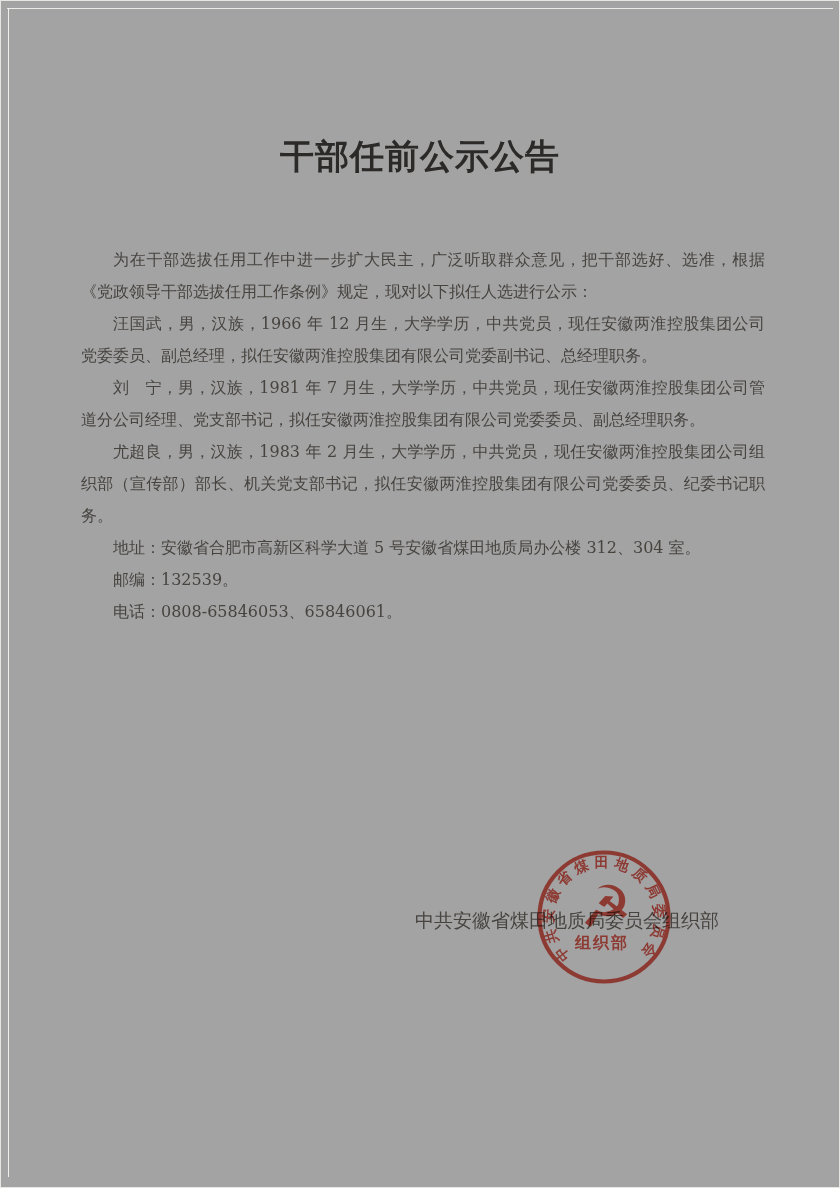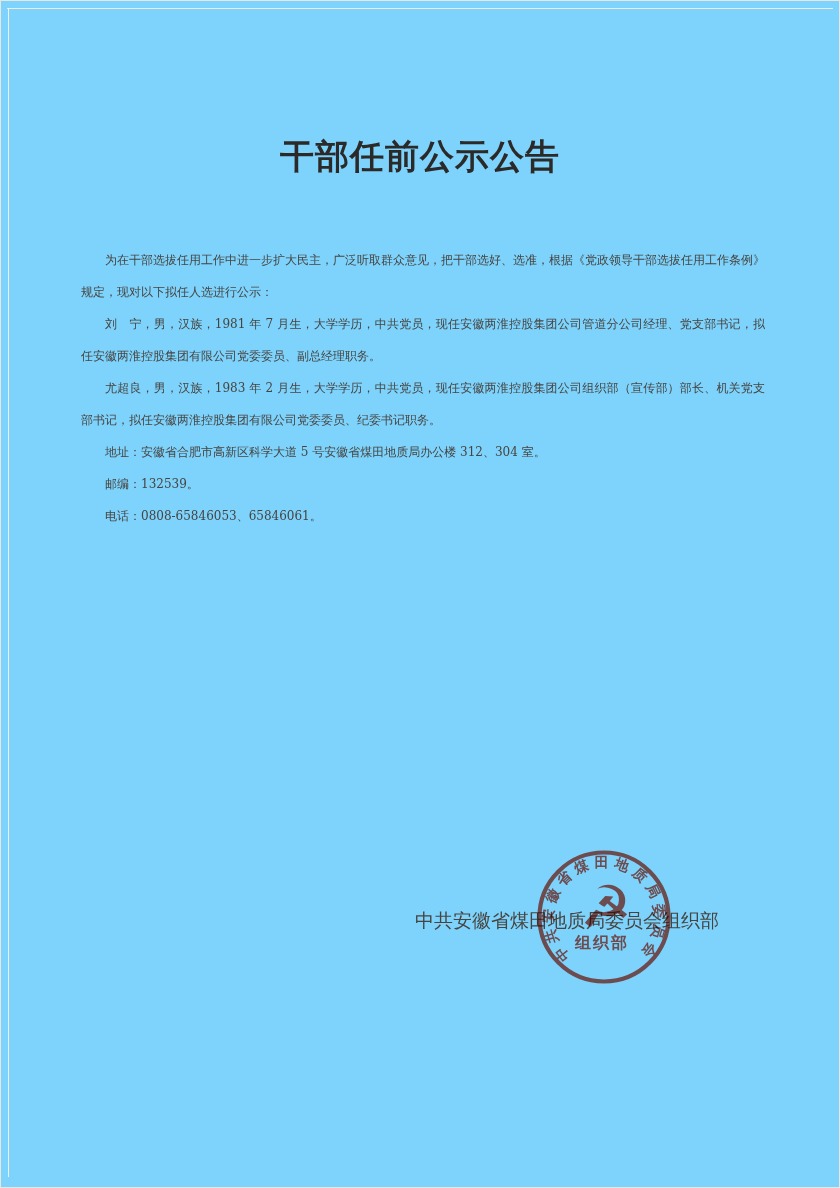--- a/index.html
+++ b/index.html
@@ -4,21 +4,21 @@
 <style>
   html, body {
     margin: 0;
     padding: 0;
     background: #ffffff;
   }
   .page {
     position: relative;
     width: 840px;
     height: 1188px;
-    background: #7dd3fc;
+    background: #a3a3a3;
     box-sizing: border-box;
     border: 1px solid #e6e6e2;
     overflow: hidden;
     font-family: "DejaVu Serif", serif;
   }
   .scan-edge-top {
     position: absolute;
     top: 7px; left: 6px; right: 6px;
     height: 1px;
     background: #ebebe7;
@@ -41,21 +41,21 @@
     font-size: 34px;
     line-height: 42px;
     letter-spacing: 1px;
     color: #2b2a28;
   }
   .doc-body {
     position: absolute;
     top: 243px;
     left: 80px;
     width: 684px;
-    font-size: 12px;
+    font-size: 16px;
     line-height: 32px;
     color: #474440;
     text-align: justify;
     text-justify: inter-character;
     word-break: break-all;
   }
   .doc-body p {
     margin: 0;
     text-indent: 2em;
   }
@@ -110,20 +110,21 @@
 <body>
 
 <div class="page">
   <div class="scan-edge-top"></div>
   <div class="scan-edge-left"></div>
 
   <h1 class="doc-title">干部任前公示公告</h1>
 
   <div class="doc-body">
     <p>为在干部选拔任用工作中进一步扩大民主，广泛听取群众意见，把干部选好、选准，根据《党政领导干部选拔任用工作条例》规定，现对以下拟任人选进行公示：</p>
+    <p>汪国武，男，汉族，1966 年 12 月生，大学学历，中共党员，现任安徽两淮控股集团公司党委委员、副总经理，拟任安徽两淮控股集团有限公司党委副书记、总经理职务。</p>
     <p>刘　宁，男，汉族，1981 年 7 月生，大学学历，中共党员，现任安徽两淮控股集团公司管道分公司经理、党支部书记，拟任安徽两淮控股集团有限公司党委委员、副总经理职务。</p>
     <p>尤超良，男，汉族，1983 年 2 月生，大学学历，中共党员，现任安徽两淮控股集团公司组织部（宣传部）部长、机关党支部书记，拟任安徽两淮控股集团有限公司党委委员、纪委书记职务。</p>
     <p>地址：安徽省合肥市高新区科学大道 5 号安徽省煤田地质局办公楼 312、304 室。</p>
     <p>邮编：132539。</p>
     <p>电话：0808-65846053、65846061。</p>
   </div>
 
   <div class="sign-block">
     <div>中共安徽省煤田地质局委员会组织部</div>
   </div>

